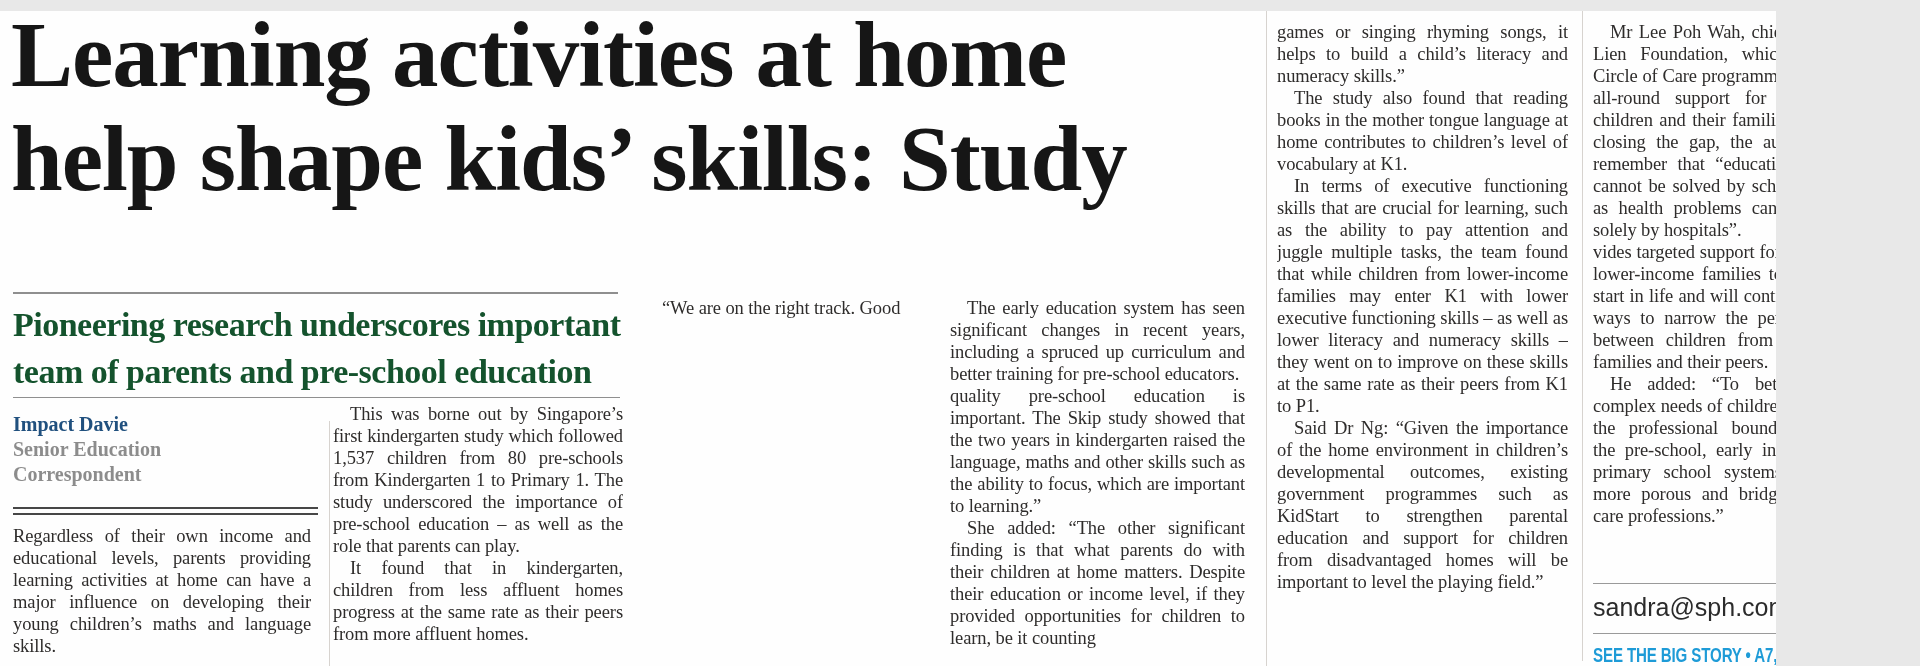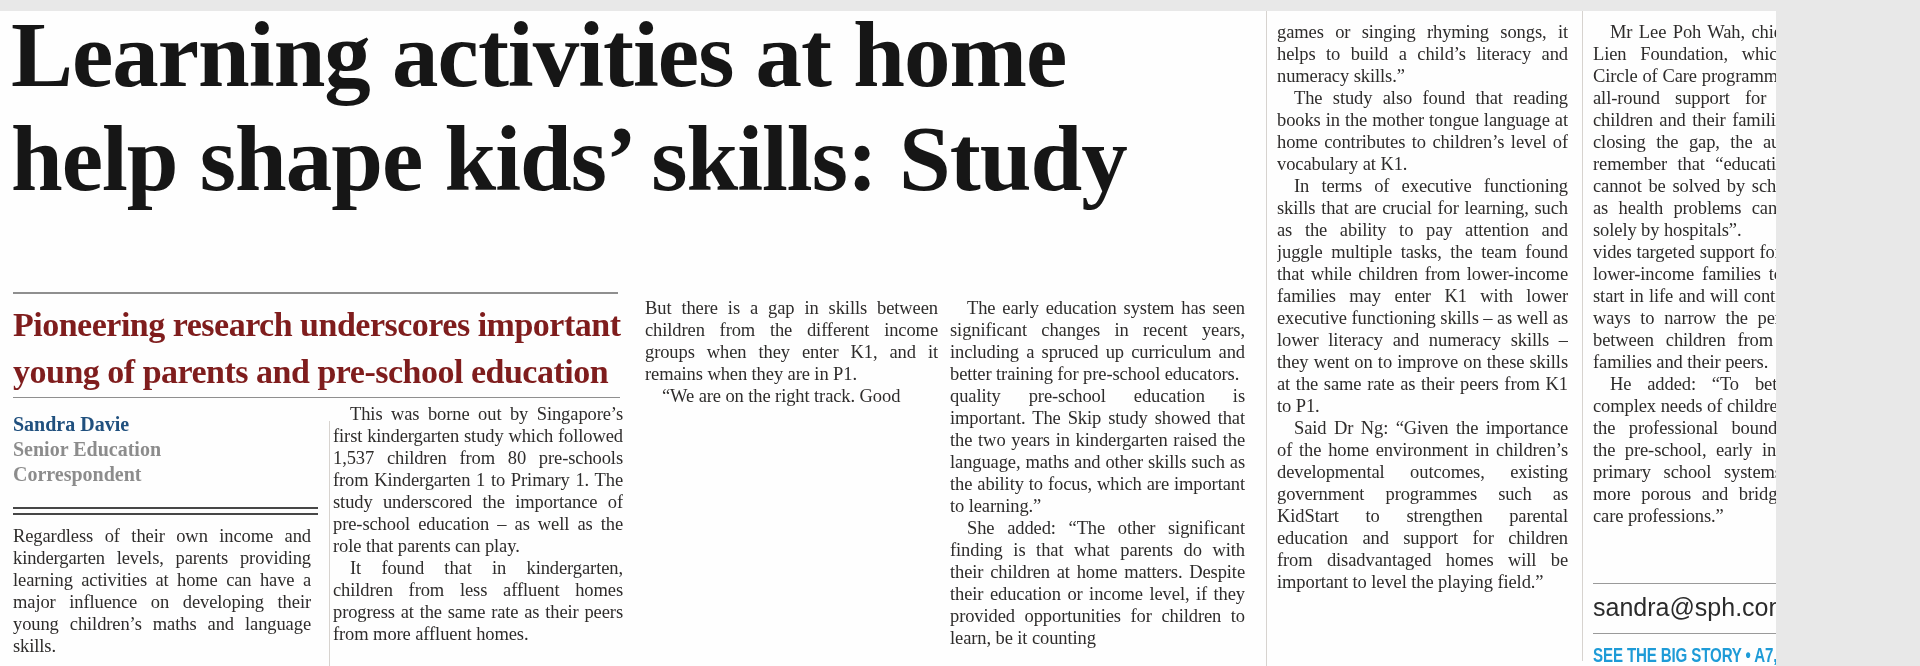--- a/index.html
+++ b/index.html
@@ -22,21 +22,21 @@
     border-top:2px solid #474747;border-bottom:2px solid #474747;
   }
   .col-sep{position:absolute;width:1px;background:#d7d3cf;}
   .sep-1{left:329px;top:410px;height:256px;}
   .sep-2{left:1266px;top:0;height:660px;}
   .sep-3{left:1582px;top:0;height:650px;}
   
   .subheadline{
     position:absolute;left:13px;top:290px;margin:0;
     font-size:34px;line-height:47px;font-weight:600;letter-spacing:-0.5px;
-    color:#7f1d1d;white-space:nowrap;
+    color:#14532d;white-space:nowrap;
   }
   
   .byline{position:absolute;left:13px;top:401px;font-weight:bold;font-size:20px;line-height:25px;}
   .byline-author{color:#20507e;}
   .byline-role{color:#8c8c8c;}
   
   .article-col{
     position:absolute;font-size:18.5px;line-height:22px;overflow:hidden;
     text-align:justify;hyphens:auto;-webkit-hyphens:auto;letter-spacing:-0.1px;
   }
@@ -64,42 +64,41 @@
 
   <h1 class="headline">
     <div>Learning activities at home</div>
     <div>help shape kids’ skills: Study</div>
   </h1>
 
   <div class="rule rule-a"></div>
 
   <h2 class="subheadline">
     <div>Pioneering research underscores important</div>
-    <div>young of parents and pre-school education</div>
+    <div>team of parents and pre-school education</div>
   </h2>
 
   <div class="rule rule-b"></div>
 
   <div class="byline">
-    <div class="byline-author">Sandra Davie</div>
+    <div class="byline-author">Impact Davie</div>
     <div class="byline-role">Senior Education</div>
     <div class="byline-role">Correspondent</div>
   </div>
 
   <div class="double-rule"></div>
 
   <div class="article-col col-0">
-      <p class="para">Regardless of their own income and kindergarten levels, parents providing learning activities at home can have a major influence on developing their young children’s maths and language skills.</p>
+      <p class="para">Regardless of their own income and educational levels, parents providing learning activities at home can have a major influence on developing their young children’s maths and language skills.</p>
     </div>
   <div class="article-col col-1">
       <p class="para indent">This was borne out by Singapore’s first kindergarten study which followed 1,537 children from 80 pre-schools from Kindergarten 1 to Primary 1. The study underscored the importance of pre-school education – as well as the role that parents can play.</p>
       <p class="para indent">It found that in kindergarten, children from less affluent homes progress at the same rate as their peers from more affluent homes.</p>
     </div>
   <div class="article-col col-2">
-      <p class="para">But there is a gap in skills between children from the different income groups when they enter K1, and it remains when they are in P1.</p>
       <p class="para indent">“We are on the right track. Good</p>
     </div>
   <div class="article-col col-3">
       <p class="para indent">The early education system has seen significant changes in recent years, including a spruced up curriculum and better training for pre-school educators.</p>
       <p class="para">quality pre-school education is important. The Skip study showed that the two years in kindergarten raised the language, maths and other skills such as the ability to focus, which are important to learning.”</p>
       <p class="para indent">She added: “The other significant finding is that what parents do with their children at home matters. Despite their education or income level, if they provided opportunities for children to learn, be it counting</p>
     </div>
   <div class="article-col col-4">
       <p class="para">games or singing rhyming songs, it helps to build a child’s literacy and numeracy skills.”</p>
       <p class="para indent">The study also found that reading books in the mother tongue language at home contributes to children’s level of vocabulary at K1.</p>

